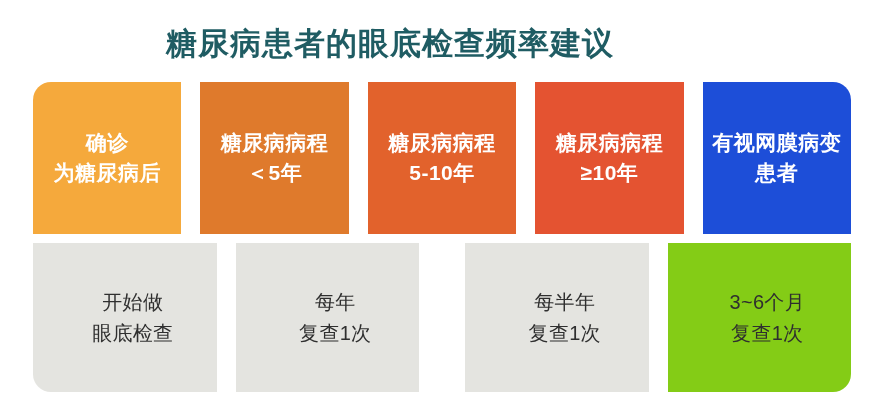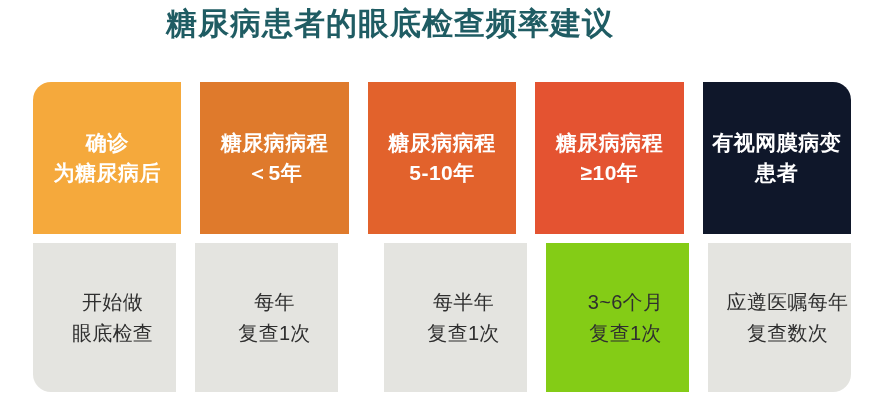--- a/index.html
+++ b/index.html
@@ -18,21 +18,21 @@
     position: relative;
     width: 884px;
     height: 413px;
     background: #ffffff;
   }
 
   
   .title {
     position: absolute;
     left: 0;
-    top: 4px;
+    top: 24px;
     width: 780px;
     text-align: center;
     font-size: 31px;
     font-weight: bold;
     letter-spacing: 1px;
     color: #1f5c63;
     line-height: 40px;
     white-space: nowrap;
   }
 
@@ -124,21 +124,21 @@
 ＜5年</span>
       </div>
       <div class="cell cell-header" style="background-color: rgb(226, 98, 44); color: rgb(255, 255, 255);">
         <span class="cell-text">糖尿病病程
 5-10年</span>
       </div>
       <div class="cell cell-header" style="background-color: rgb(228, 83, 49); color: rgb(255, 255, 255);">
         <span class="cell-text">糖尿病病程
 ≥10年</span>
       </div>
-      <div class="cell cell-header" style="background-color: #0f172a; color: rgb(255, 255, 255);">
+      <div class="cell cell-header" style="background-color: #1d4ed8; color: rgb(255, 255, 255);">
         <span class="cell-text">有视网膜病变
 患者</span>
       </div>
     </div>
 
     <div class="row-spacer"></div>
 
     <div class="row row-body">
       <div class="cell cell-body" style="background-color: rgb(228, 228, 224); color: rgb(47, 47, 47);">
         <span class="cell-text">开始做
@@ -149,21 +149,17 @@
 复查1次</span>
       </div>
       <div class="cell cell-body" style="background-color: rgb(228, 228, 224); color: rgb(47, 47, 47); margin-left: 27px;">
         <span class="cell-text">每半年
 复查1次</span>
       </div>
       <div class="cell cell-body" style="background-color: #84cc16; color: rgb(47, 47, 47); text-align: center;">
         <span class="cell-text">3~6个月
 复查1次</span>
       </div>
-      <div class="cell cell-body" style="background-color: rgb(228, 228, 224); color: rgb(47, 47, 47);">
-        <span class="cell-text">应遵医嘱每年
-复查数次</span>
-      </div>
     </div>
 
   </div>
 
 </div>
 
 </body></html>

